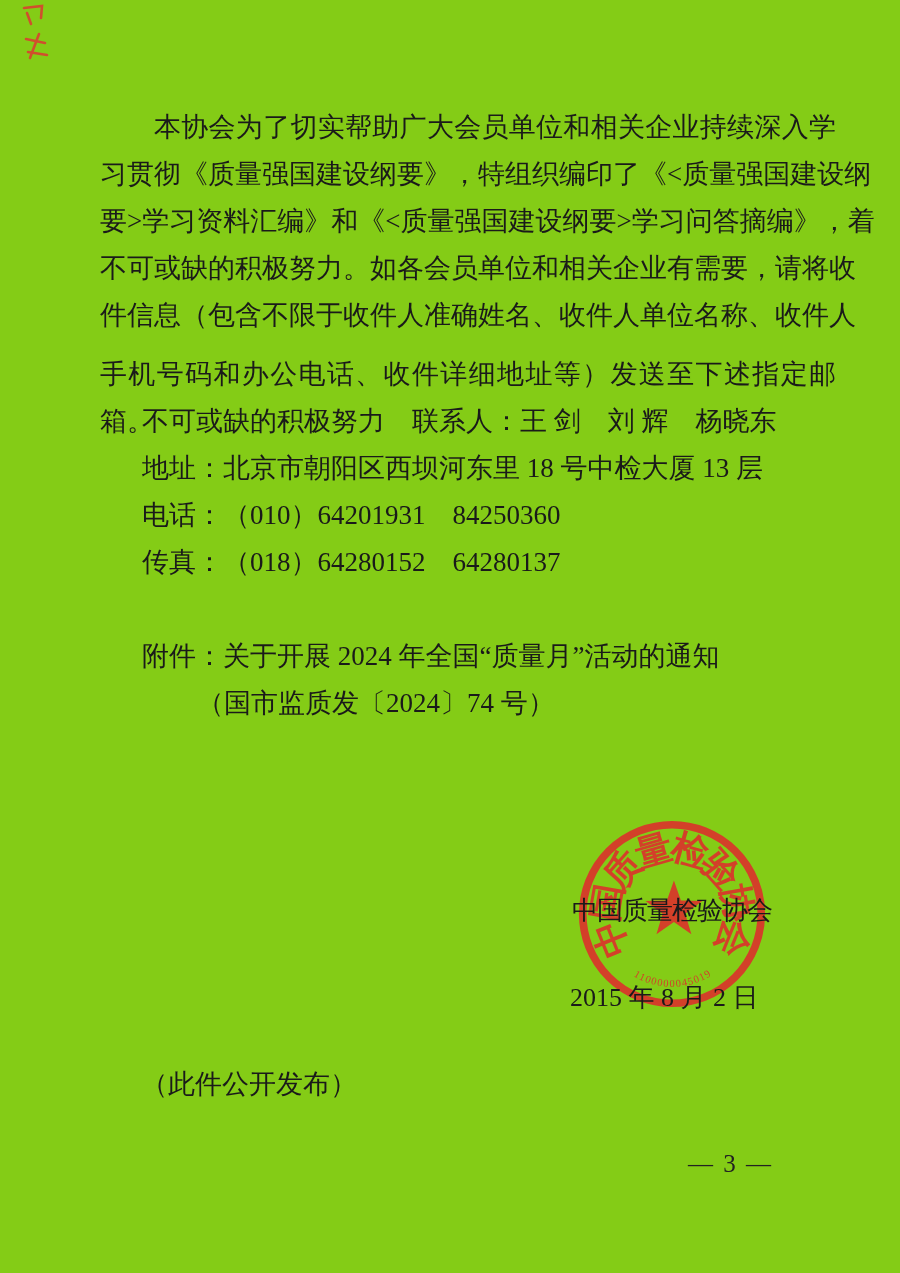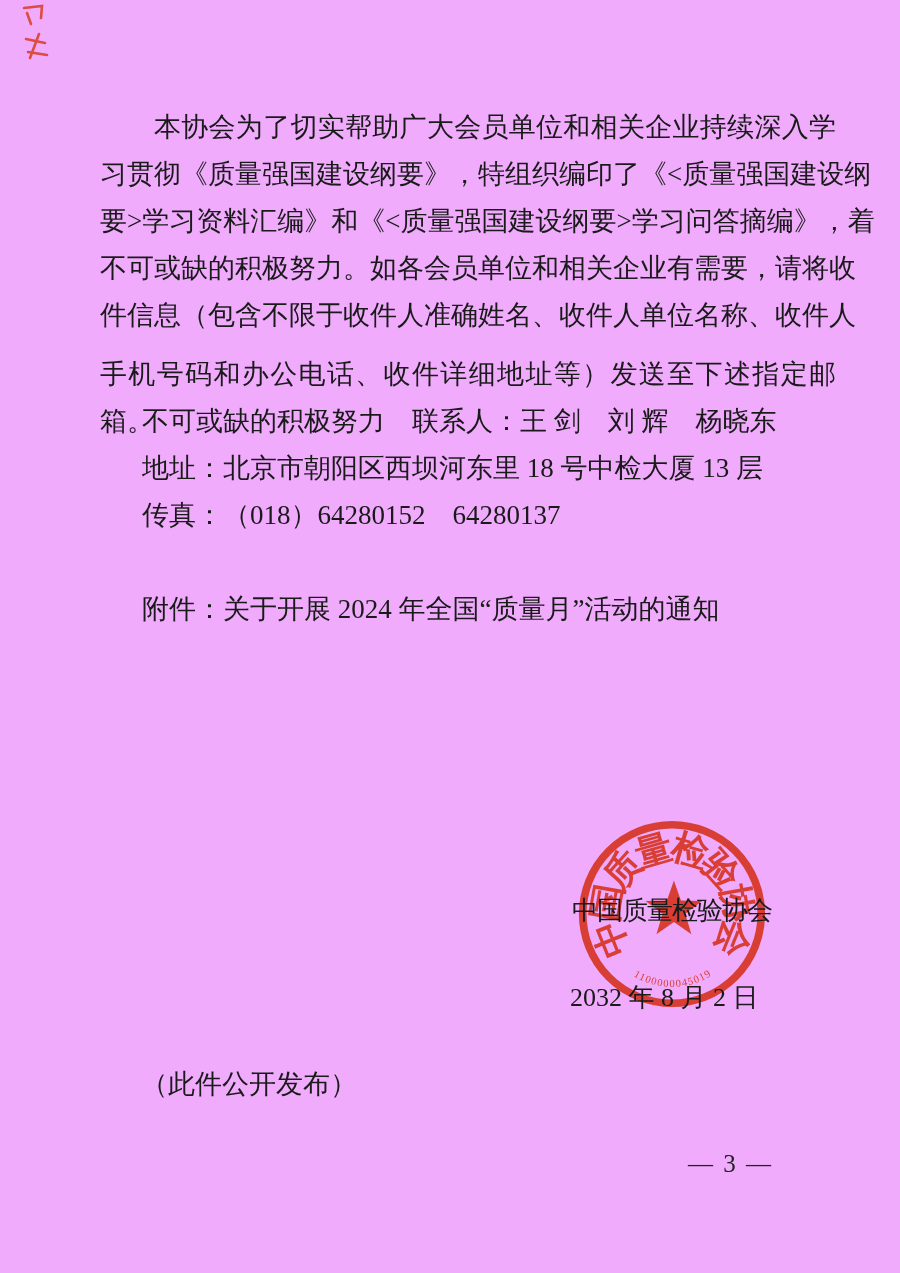--- a/index.html
+++ b/index.html
@@ -1,19 +1,19 @@
 <!DOCTYPE html>
 <html><head>
 <meta charset="utf-8">
 <style>
   html,body{margin:0;padding:0;background:#ffffff;}
   .page{
     position:relative;
     width:900px;height:1273px;
-    background:#f0abfc;
+    background:#84cc16;
     overflow:hidden;
     font-family:"Liberation Serif", serif;
     color:#1a1a1a;
   }
   .body-text{
     position:absolute;
     left:100px;top:104px;
     width:736px;
     font-size:27px;
     line-height:47px;
@@ -75,25 +75,27 @@
   <div class="body-text">
     <div class="jline first">本协会为了切实帮助广大会员单位和相关企业持续深入学</div>
     <div class="jline">习贯彻《质量强国建设纲要》，特组织编印了《&lt;质量强国建设纲</div>
     <div class="jline">要&gt;学习资料汇编》和《&lt;质量强国建设纲要&gt;学习问答摘编》，着</div>
     <div class="jline">不可或缺的积极努力。如各会员单位和相关企业有需要，请将收</div>
     <div class="jline">件信息（包含不限于收件人准确姓名、收件人单位名称、收件人</div>
     <div class="jline last">手机号码和办公电话、收件详细地址等）发送至下述指定邮箱。</div>
 
     <div class="cline">不可或缺的积极努力　联系人：王 剑　刘 辉　杨晓东</div>
     <div class="cline">地址：北京市朝阳区西坝河东里 18 号中检大厦 13 层</div>
+    <div class="cline">电话：（010）64201931　84250360</div>
     <div class="cline">传真：（018）64280152　64280137</div>
 
     <div class="blank-line"></div>
 
     <div class="cline">附件：关于开展 2024 年全国“质量月”活动的通知</div>
+    <div class="cline attach2">（国市监质发〔2024〕74 号）</div>
   </div>
 
   <div class="seal-area">
     <svg class="seal-svg" viewBox="0 0 200 200">
       <g fill="#d8392b" stroke="none">
         <circle cx="100" cy="100" r="93" fill="none" stroke="#d8392b" stroke-width="8"></circle>
         <path d="M102,65 L109.3,86 L131.5,86.4 L113.8,99.8 L120.2,121.1 L102,108.4 L83.8,121.1 L90.2,99.8 L72.5,86.4 L94.7,86 Z"></path>
         <g>
           <text class="arc-ch" fill="#d8392b" x="100" y="44" text-anchor="middle" transform="rotate(-112 100 100)">中</text>
           <text class="arc-ch" fill="#d8392b" x="100" y="44" text-anchor="middle" transform="rotate(-80 100 100)">国</text>
@@ -104,20 +106,20 @@
           <text class="arc-ch" fill="#d8392b" x="100" y="44" text-anchor="middle" transform="rotate(80 100 100)">协</text>
           <text class="arc-ch" fill="#d8392b" x="100" y="44" text-anchor="middle" transform="rotate(112 100 100)">会</text>
         </g>
         <path id="codeArc" d="M56.4,162.3 A76,76 0 0 0 143.6,162.3" fill="none"></path>
         <text font-size="11" fill="#d8392b" letter-spacing="1.2">
           <textPath href="#codeArc" startOffset="4">1100000045019</textPath>
         </text>
       </g>
     </svg>
     <div class="sig-org">中国质量检验协会</div>
-    <div class="sig-date">2032 年 8 月 2 日</div>
+    <div class="sig-date">2015 年 8 月 2 日</div>
   </div>
 
   <div class="footer-note">（此件公开发布）</div>
 
   <div class="page-num">— 3 —</div>
 
 </div>
 
 </body></html>

